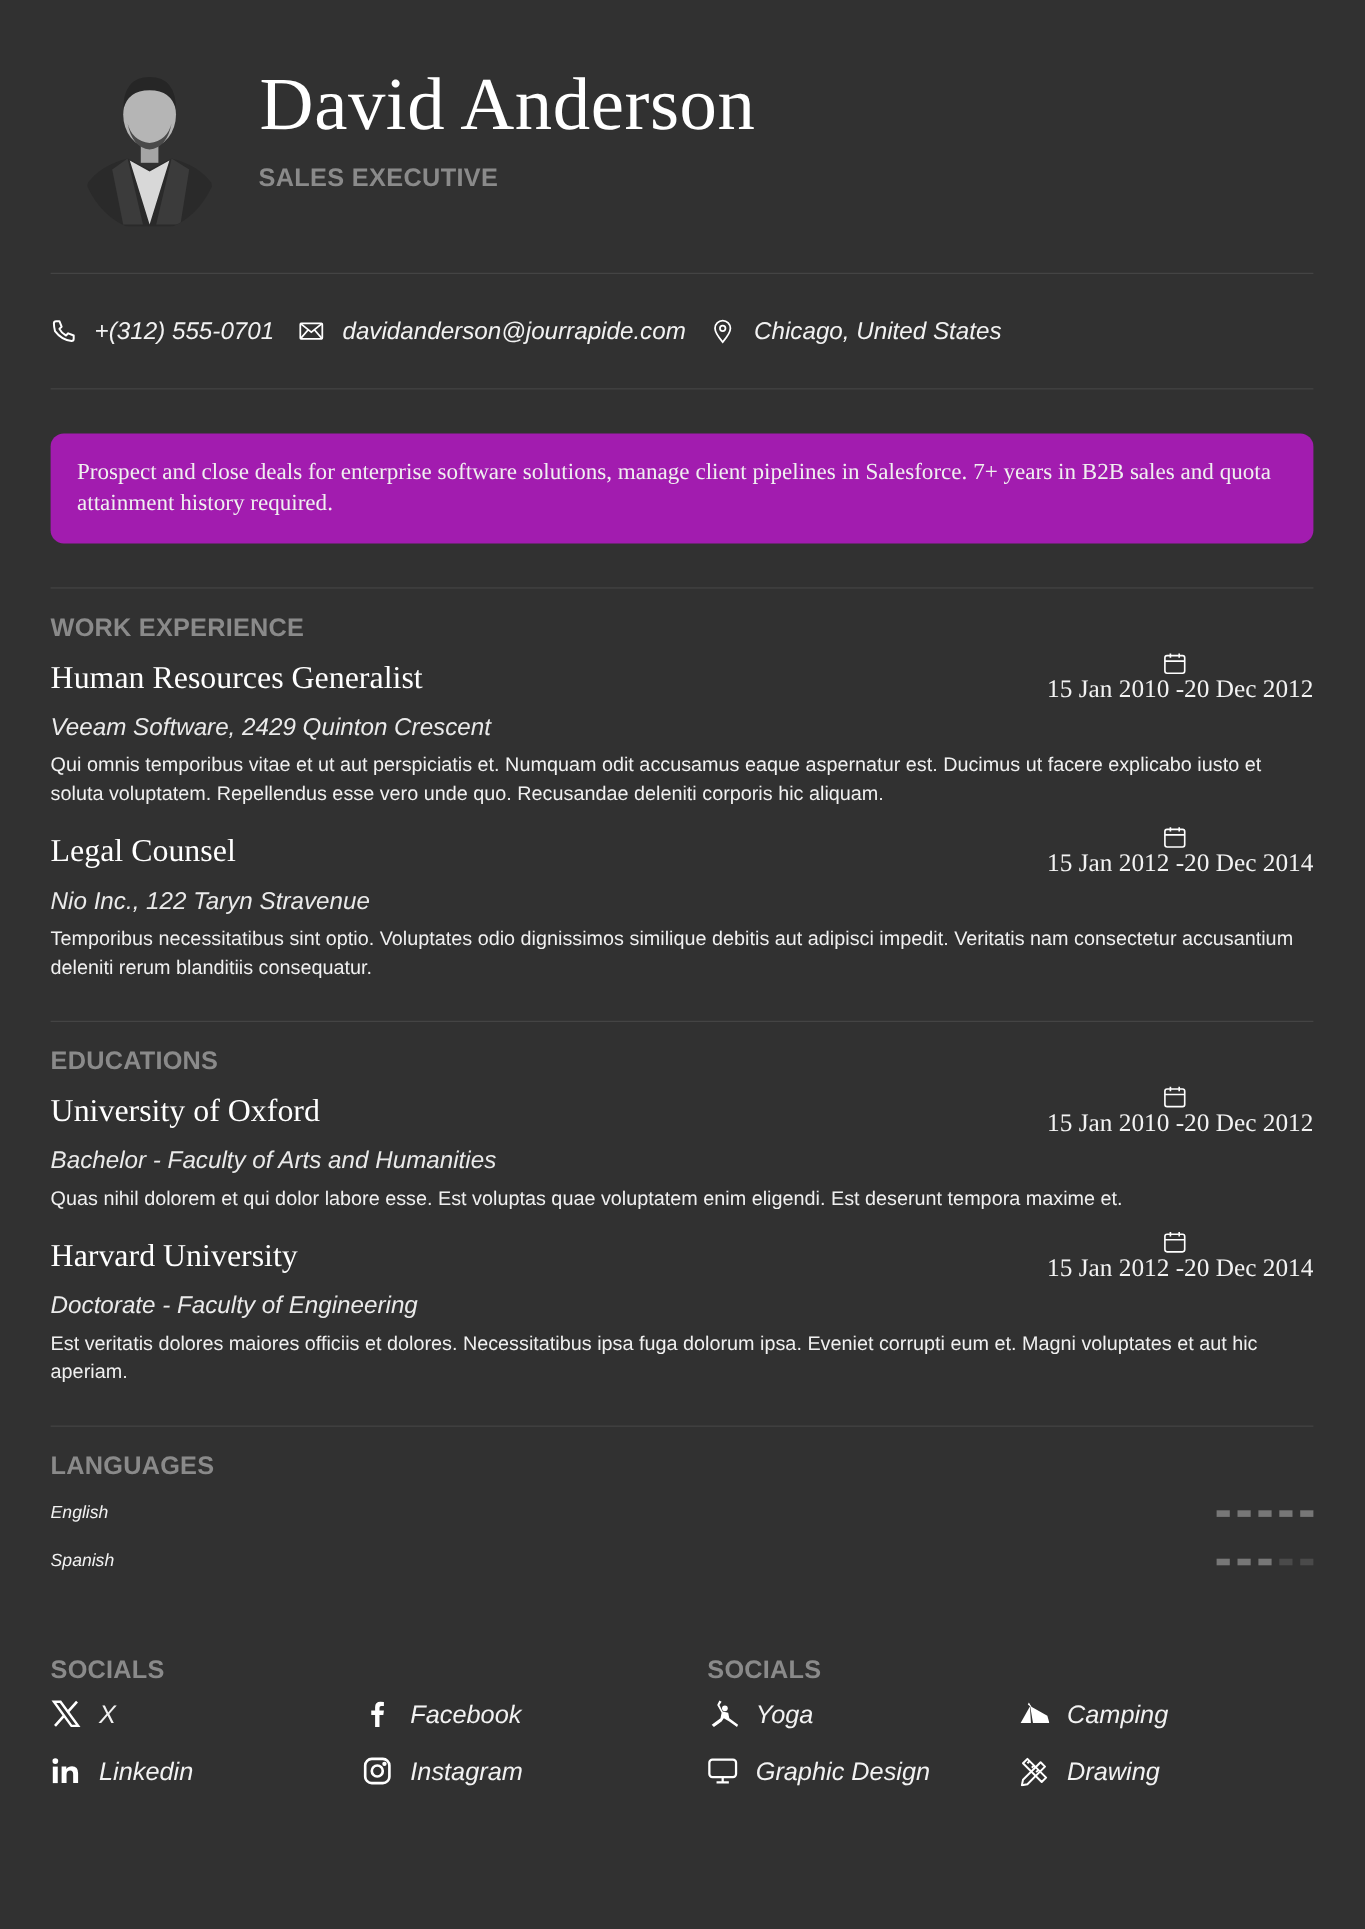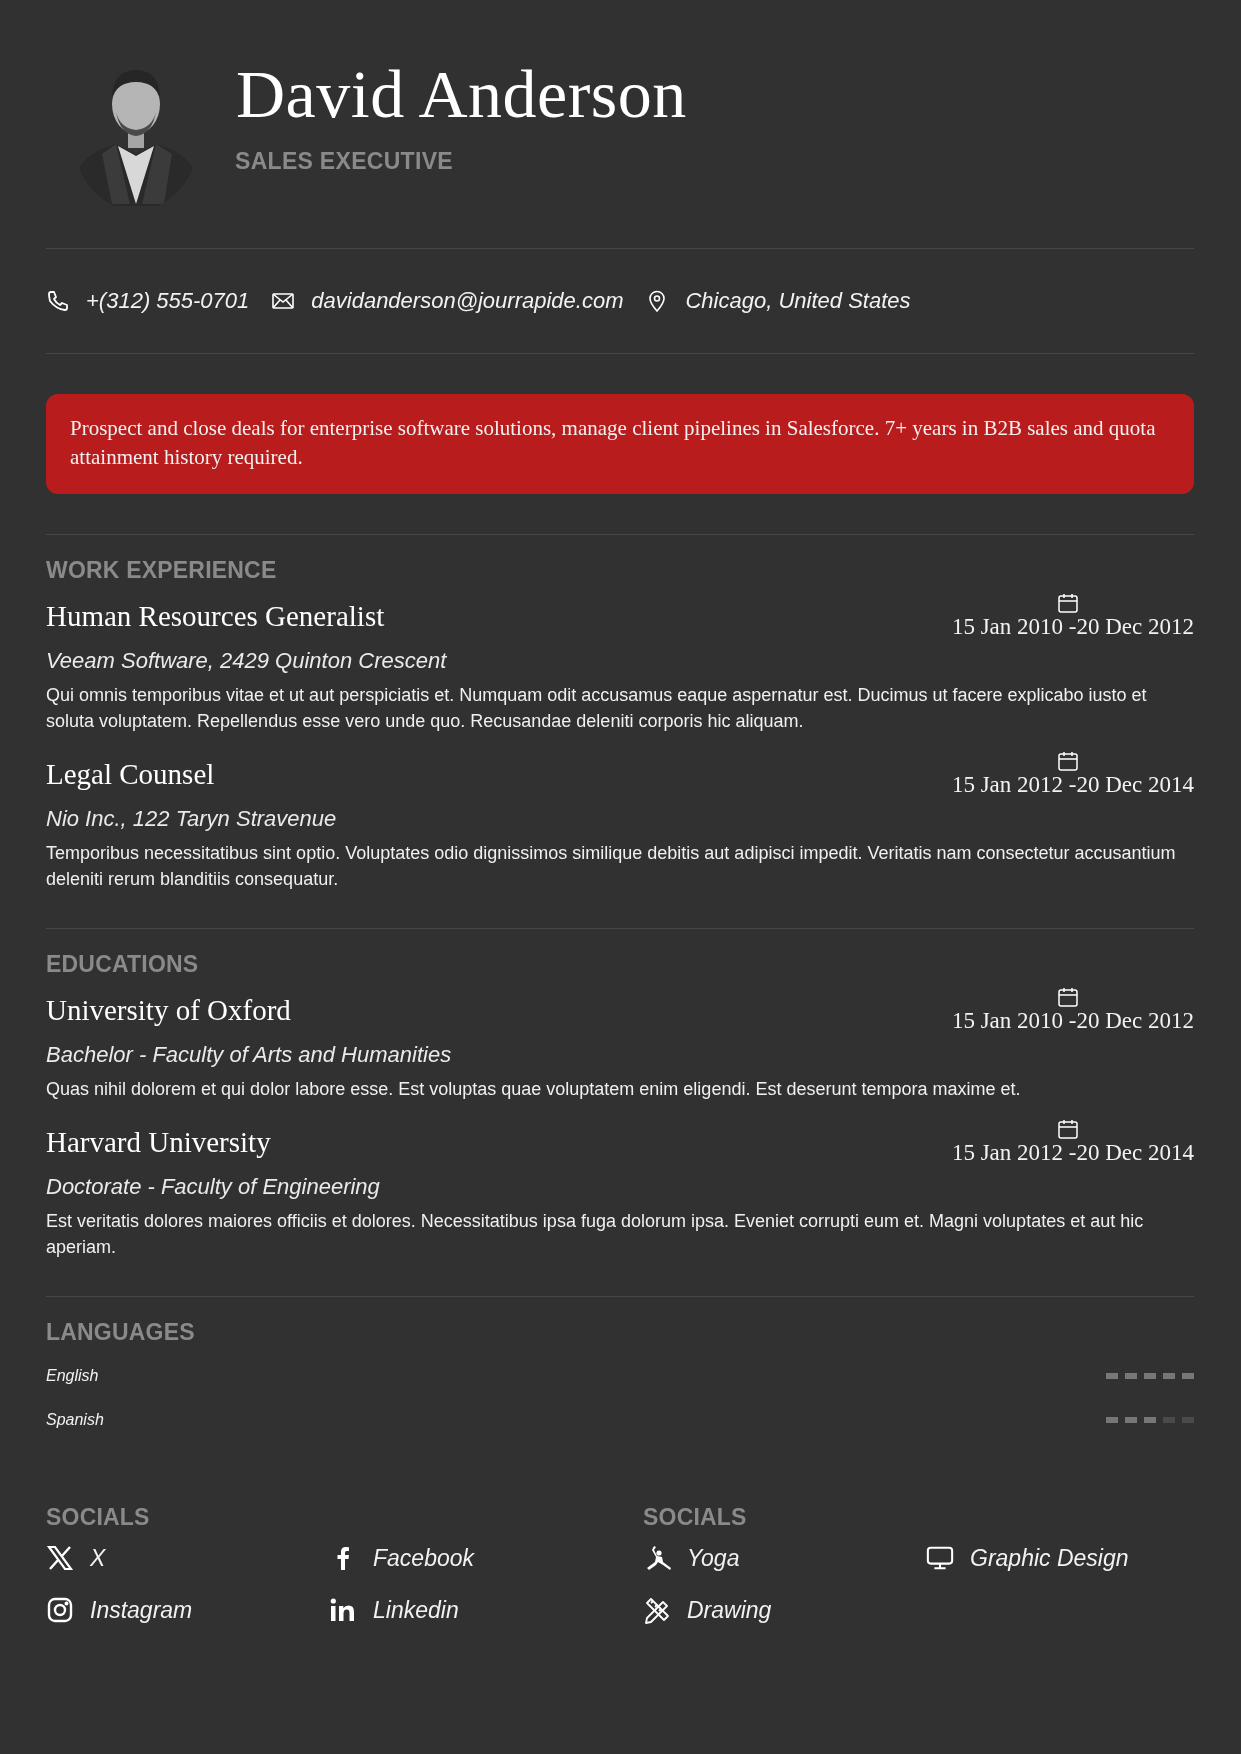--- a/index.html
+++ b/index.html
@@ -19,21 +19,21 @@
   .title {
     position: absolute; left: 189px; top: 148px; font-size: 23px; font-weight: bold;
     color: #8a8a8a; letter-spacing: 0.3px;
   }
   .divider { height: 1px; background: #474747; width: 1148px; }
   .contacts { display: flex; align-items: center; height: 104px; gap: 0; }
   .contact { display: flex; align-items: center; margin-right: 22px; }
   .contact svg { width: 24px; height: 24px; margin-right: 16px; }
   .contact span { font-style: italic; font-size: 22px; color: #f2f2f2; }
   .summary {
-    margin-top: 40px; background: #b91c1c; border-radius: 12px; padding: 20px 24px 22px 24px;
+    margin-top: 40px; background: #a21caf; border-radius: 12px; padding: 20px 24px 22px 24px;
     font-family: "Liberation Serif", serif; font-size: 21px; line-height: 29px; color: #f0f0f0;
     margin-bottom: 40px;
   }
   .section-title {
     font-size: 23px; font-weight: bold; color: #8a8a8a; margin: 22px 0 8px 0; letter-spacing: 0.2px;
   }
   .entry { margin-bottom: 16px; }
   .entry-head { display: flex; justify-content: space-between; align-items: center; }
   .entry-title { font-family: "Liberation Serif", serif; font-size: 29px; color: #ffffff; }
   .entry-date { display: flex; align-items: center; font-family: "Liberation Serif", serif; font-size: 23px; color: #f2f2f2; flex-direction: column; }
@@ -215,46 +215,54 @@
             </svg>
           <span>X</span>
         </div>
         <div class="item">
           <svg viewBox="0 0 28 28">
               <path d="M16 26 V15 H19.5 L20 11 H16 V8.5 Q16 7 17.5 7 H20 V3.3 Q18.5 3 16.8 3 Q12 3 12 8 V11 H8.5 V15 H12 V26 Z" fill="#fff"></path>
             </svg>
           <span>Facebook</span>
         </div>
         <div class="item">
+          <svg viewBox="0 0 28 28">
+              <rect x="2" y="10" width="4.5" height="15" fill="#fff"></rect>
+              <circle cx="4.3" cy="5" r="2.6" fill="#fff"></circle>
+              <path d="M10 10 H14.3 V12.2 Q16 9.6 19.5 9.6 Q25 9.6 25 16 V25 H20.5 V17 Q20.5 13.6 17.8 13.6 Q14.5 13.6 14.5 17.4 V25 H10 Z" fill="#fff"></path>
+            </svg>
+          <span>Linkedin</span>
+        </div>
+        <div class="item">
           <svg viewBox="0 0 28 28" fill="none" stroke="#fff" stroke-width="2.4">
               <rect x="3" y="3" width="22" height="22" rx="6"></rect>
               <circle cx="14" cy="14" r="5"></circle>
               <circle cx="20.5" cy="7.5" r="0.8" fill="#fff"></circle>
             </svg>
           <span>Instagram</span>
         </div>
-        <div class="item">
-          <svg viewBox="0 0 28 28">
-              <rect x="2" y="10" width="4.5" height="15" fill="#fff"></rect>
-              <circle cx="4.3" cy="5" r="2.6" fill="#fff"></circle>
-              <path d="M10 10 H14.3 V12.2 Q16 9.6 19.5 9.6 Q25 9.6 25 16 V25 H20.5 V17 Q20.5 13.6 17.8 13.6 Q14.5 13.6 14.5 17.4 V25 H10 Z" fill="#fff"></path>
-            </svg>
-          <span>Linkedin</span>
-        </div>
       </div>
     </div>
     <div class="col2">
       <div class="section-title">SOCIALS</div>
       <div class="grid">
         <div class="item">
           <svg viewBox="0 0 28 28" fill="#fff">
               <circle cx="16" cy="9" r="2.6"></circle>
               <path d="M11 2 L9 6 L13 13 L12 18 L4 24 L6 26 L13 21 L15 18 L20 21 L27 26 L28 24 L20 18 L19 13 L14 12 L11 6 L13 3 Z"></path>
             </svg>
           <span>Yoga</span>
+        </div>
+        <div class="item">
+          <svg viewBox="0 0 30 28" fill="#fff">
+              <path d="M2 23 L11 7 L12 23 Z"></path>
+              <path d="M11 5 L12 7 L28 16 L30 23 L14 23 Z"></path>
+              <path d="M9 5 L10 3 L13 8 Z"></path>
+            </svg>
+          <span>Camping</span>
         </div>
         <div class="item">
           <svg viewBox="0 0 30 28" fill="none" stroke="#fff" stroke-width="2.2">
               <rect x="2" y="3" width="26" height="17" rx="3"></rect>
               <path d="M15 20 V25 M9 25 H21"></path>
             </svg>
           <span>Graphic Design</span>
         </div>
         <div class="item">
           <svg viewBox="0 0 28 28" fill="none" stroke="#fff" stroke-width="1.8" stroke-linejoin="round">

